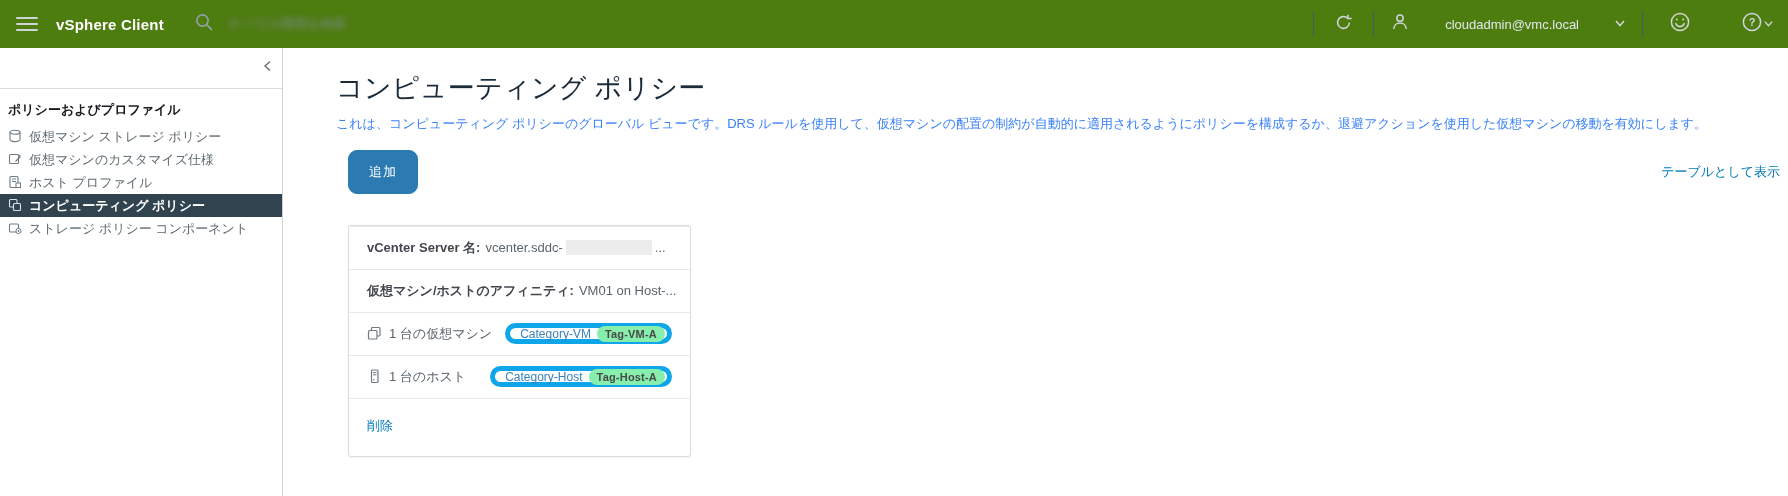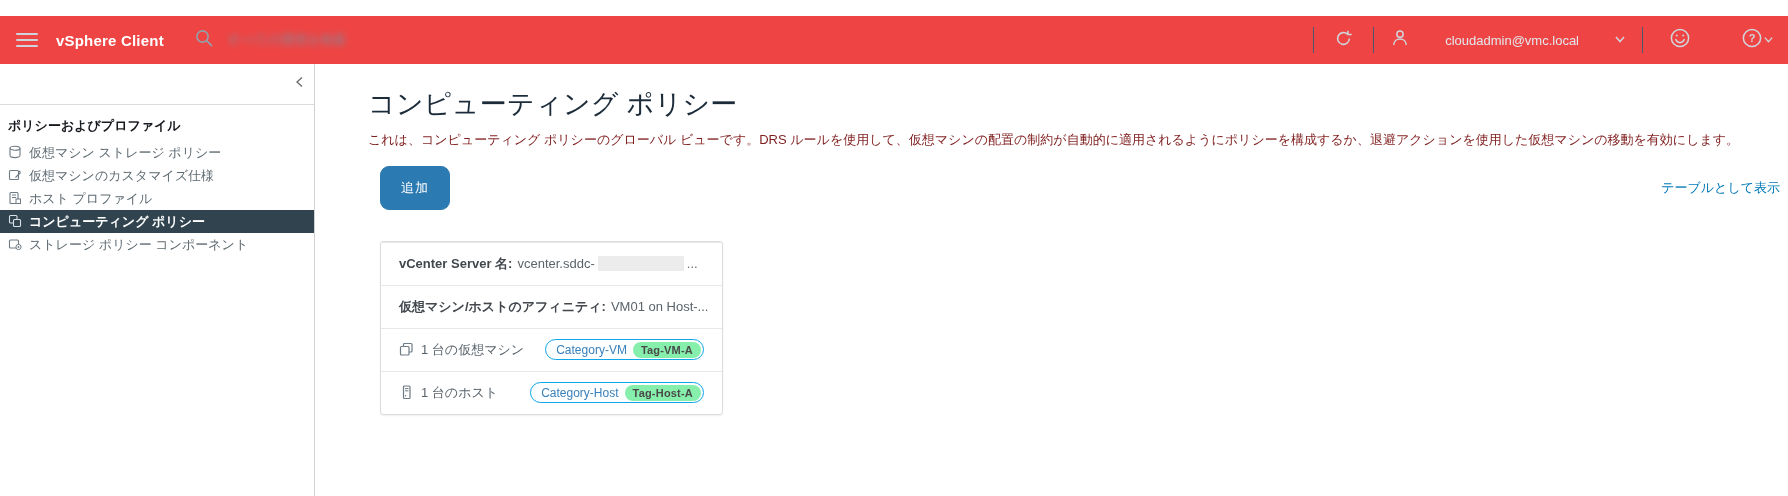--- a/index.html
+++ b/index.html
@@ -1,72 +1,72 @@
 <!DOCTYPE html>
 <html><head>
 <meta charset="utf-8">
 <style>
   * { margin:0; padding:0; box-sizing:border-box; }
   html,body { width:1788px; height:496px; overflow:hidden; background:#fff;
     font-family:"Liberation Sans","DejaVu Sans",sans-serif; }
 
   
-  .topbar { height:48px; background:#ef4444; display:flex; align-items:center;margin-top:16px; }
+  .topbar { height:48px; background:#4d7c0f; display:flex; align-items:center; }
   .hamburger { margin-left:16px; width:22px; cursor:pointer; }
   .hamburger .bar { height:2px; background:#cdd5db; margin:4px 0; border-radius:1px; }
   .product-title { margin-left:18px; font-size:15px; font-weight:bold; color:#fff; letter-spacing:.2px; }
   .search-zone { display:flex; align-items:center; margin-left:30px; cursor:text; }
   .search-placeholder { margin-left:14px; font-size:13px; color:#7d8b98; filter:blur(3px); user-select:none; }
   .tb-right { margin-left:auto; display:flex; align-items:center; height:100%; }
   .tb-divider { width:1px; height:26px; background:#47596a; }
   .tb-btn { display:flex; align-items:center; height:100%; cursor:pointer; }
   .refresh-btn { padding:0 20px; }
   .user-menu { padding:0 16px;gap:27px; }
   .user-name { color:#e2e8ed; font-size:13px; margin:0 8px 0 8px; }
   .smiley-btn { padding:0 26px; }
   .help-btn { padding:0 14px 0 24px; }
 
   
   .app { display:flex; height:448px; }
 
   
-  .sidebar { width:315px; background:#fff; border-right:1px solid #d2d2d2; flex:none; }
+  .sidebar { width:283px; background:#fff; border-right:1px solid #d2d2d2; flex:none; }
   .sidebar-top { height:41px; border-bottom:1px solid #dcdcdc; position:relative; }
   .collapse-btn { position:absolute; right:6px; top:10px; cursor:pointer; line-height:0; }
   .sidebar-header { font-size:13px; font-weight:bold; color:#16191d; padding:12px 8px 6px 8px; }
   .nav-item { height:23px; display:flex; align-items:center; padding-left:8px; font-size:13px;
     color:#5f6b72; cursor:pointer; white-space:nowrap; }
   .nav-item .nav-icon { width:15px; height:15px; margin-right:6px; flex:none; line-height:0; }
   .nav-item.selected { background:#30434f; color:#fff; font-weight:bold; }
   .nav-item.selected svg * { stroke:#d9e1e7; }
 
   
   .main { flex:1; background:#fff; padding:0 8px 0 53px; position:relative; }
   .page-title { margin-top:22px; font-size:27px; font-weight:300; color:#1b2b3a; letter-spacing:.3px; }
-  .page-desc { margin-top:9px; font-size:13px; color:#7f1d1d; line-height:1.45; white-space:nowrap; }
+  .page-desc { margin-top:9px; font-size:13px; color:#3b82f6; line-height:1.45; white-space:nowrap; }
   .actions-row { margin-top:16px; display:flex; align-items:center; }
   .add-button { margin-left:12px; background:#2b7ab1; border:1px solid #2b7ab1; color:#fff;
     font-size:13px; padding:12px 20px; border-radius:9px; cursor:pointer;
     font-family:inherit; letter-spacing:1px; }
   .table-link { margin-left:auto; color:#0079b8; font-size:13px; cursor:pointer; text-decoration:none; }
 
   
   .policy-card { margin:31px 0 0 12px; width:343px; background:#fff; border:1px solid #dcdcdc;
     border-radius:3px; box-shadow:0 1px 2px rgba(0,0,0,.06); }
   .card-header { display:flex; align-items:center; padding:0 18px; height:47px; }
   .status-icon { line-height:0; margin-right:14px; }
   .card-title { font-size:19px; color:#2d3136; letter-spacing:.2px; }
   .card-row { border-top:1px solid #e8e8e8; padding:0 18px; font-size:13px; color:#5a646c;
     display:flex; align-items:center; min-height:43px; }
   .row-label { font-weight:bold; color:#42474d; margin-right:5px; white-space:nowrap; }
   .row-value { white-space:nowrap; }
   .redacted { display:inline-block; width:86px; height:15px; background:#ececec; margin-left:3px; }
   .dots { color:#6e6e6e; margin-left:3px; }
   .row-icon { line-height:0; margin-right:7px; flex:none; }
-  .tag-pill { margin-left:auto; display:inline-flex; align-items:center; border:1px solid #0ea5e9;
+  .tag-pill { margin-left:auto; display:inline-flex; align-items:center; border:5px solid #0ea5e9;
     border-radius:11px; background:#fdfeff; padding:1px 2px 1px 10px; height:21px; cursor:pointer; }
   .tag-category { color:#3a80ba; font-size:12px; margin-right:6px; white-space:nowrap; }
   .tag-name { background:#86efac; border-radius:9px; padding:2px 8px; font-size:11px;
     font-weight:bold; color:#494949; letter-spacing:.2px; white-space:nowrap; }
   .card-footer { border-top:1px solid #e8e8e8; padding:17px 18px 21px; }
   .delete-link { color:#0079b8; font-size:13px; cursor:pointer; text-decoration:none; }
 </style>
 </head>
 <body>
 
@@ -247,15 +247,18 @@
               <line x1="6" y1="5.8" x2="9.5" y2="5.8" stroke="#6e7b84" stroke-width="1"></line>
             </svg>
         </span>
         <span>1 台のホスト</span>
         <span class="tag-pill">
           <span class="tag-category">Category-Host</span>
           <span class="tag-name">Tag-Host-A</span>
         </span>
       </div>
 
+      <div class="card-footer">
+        <a class="delete-link">削除</a>
+      </div>
     </div>
   </div>
 </div>
 
 </body></html>

